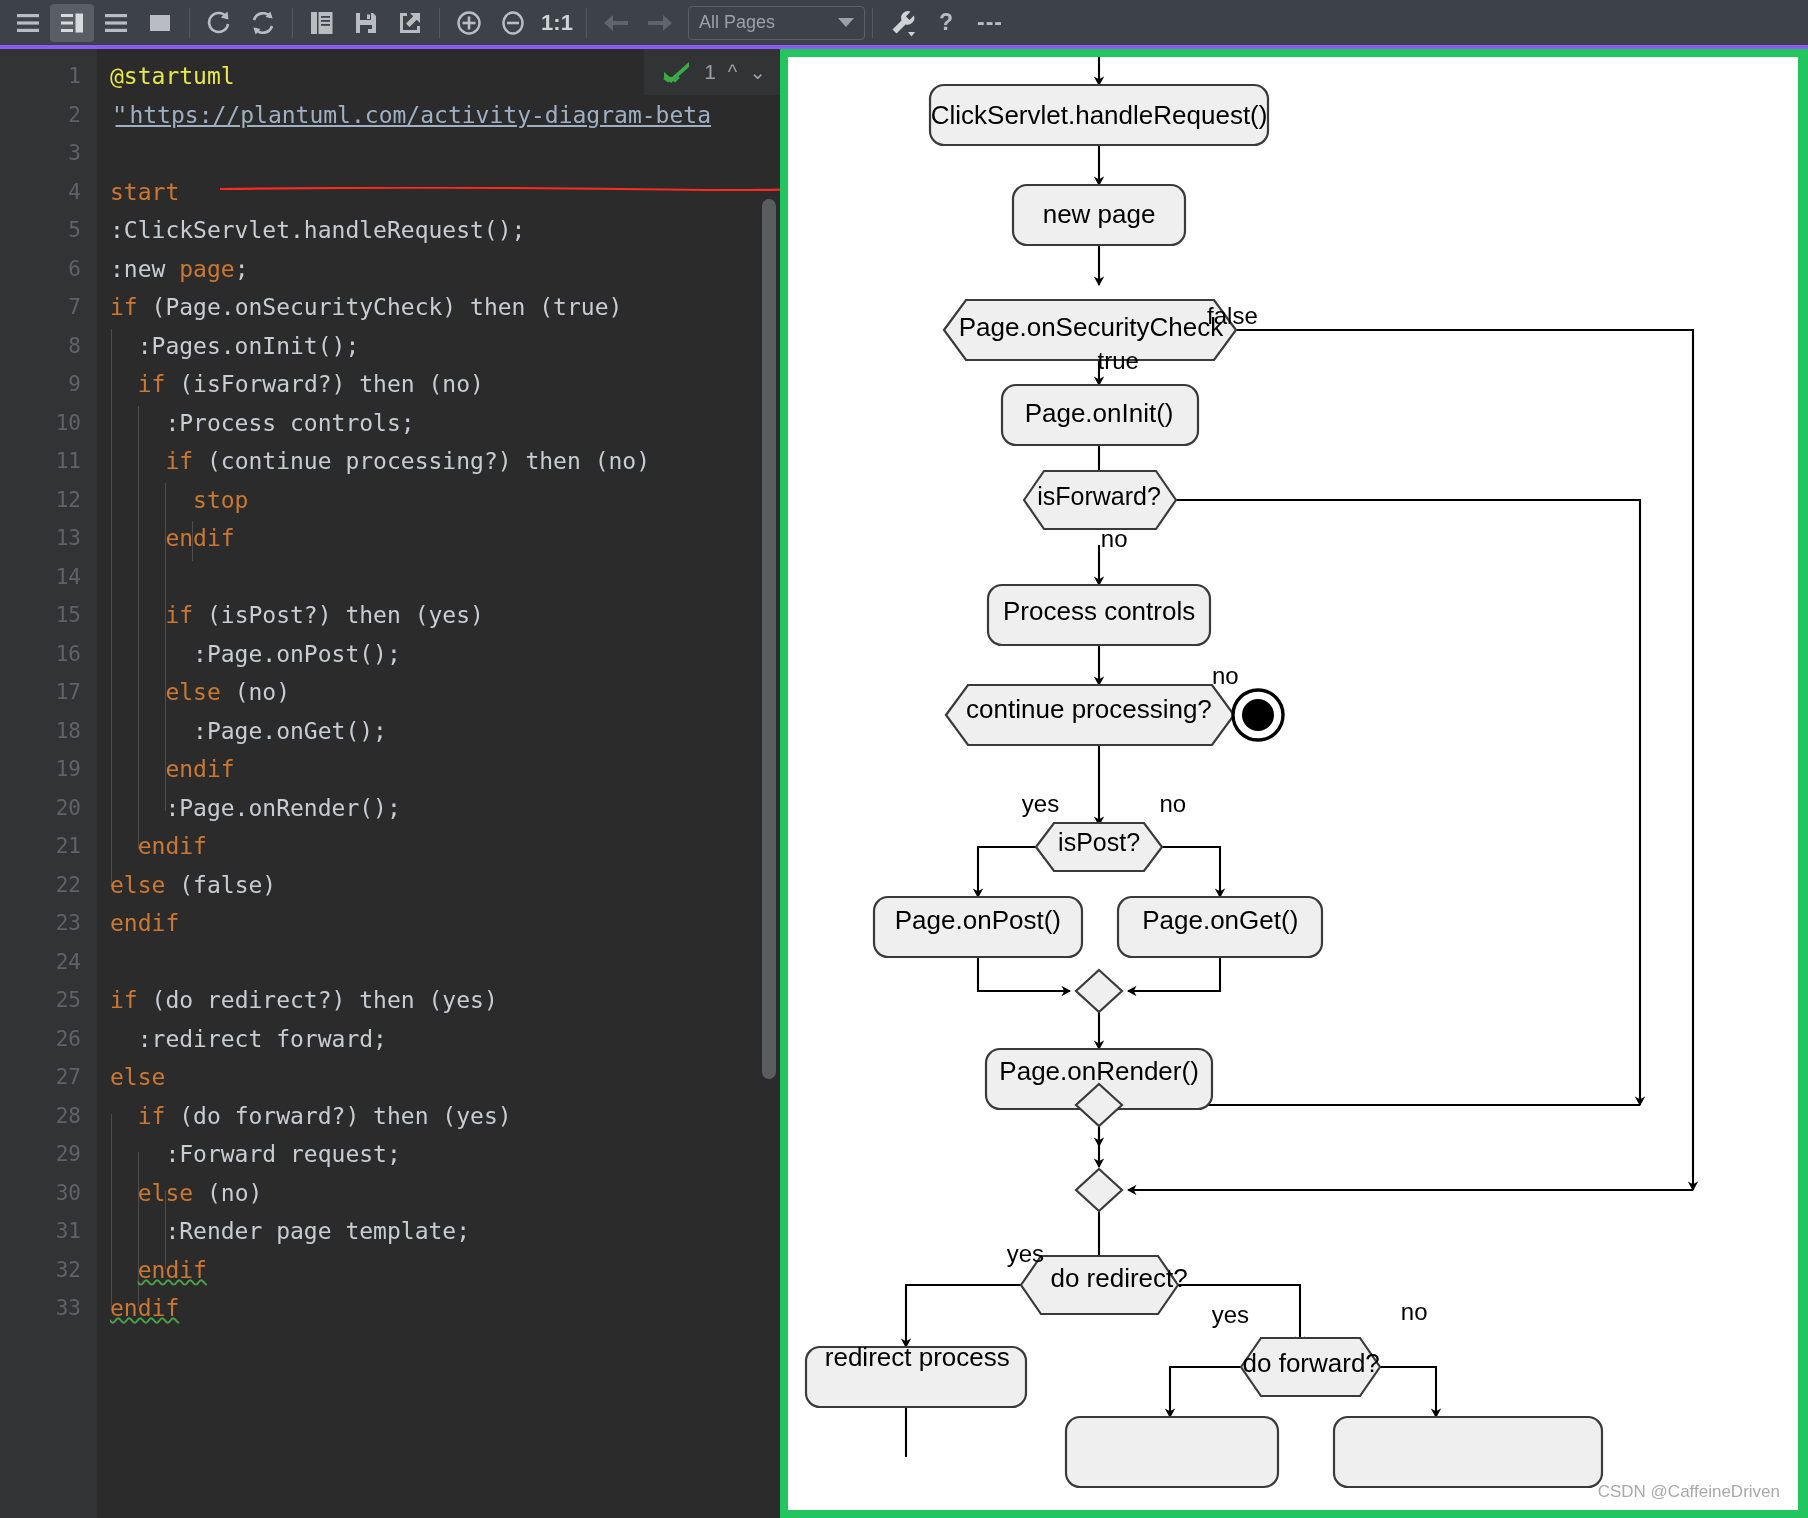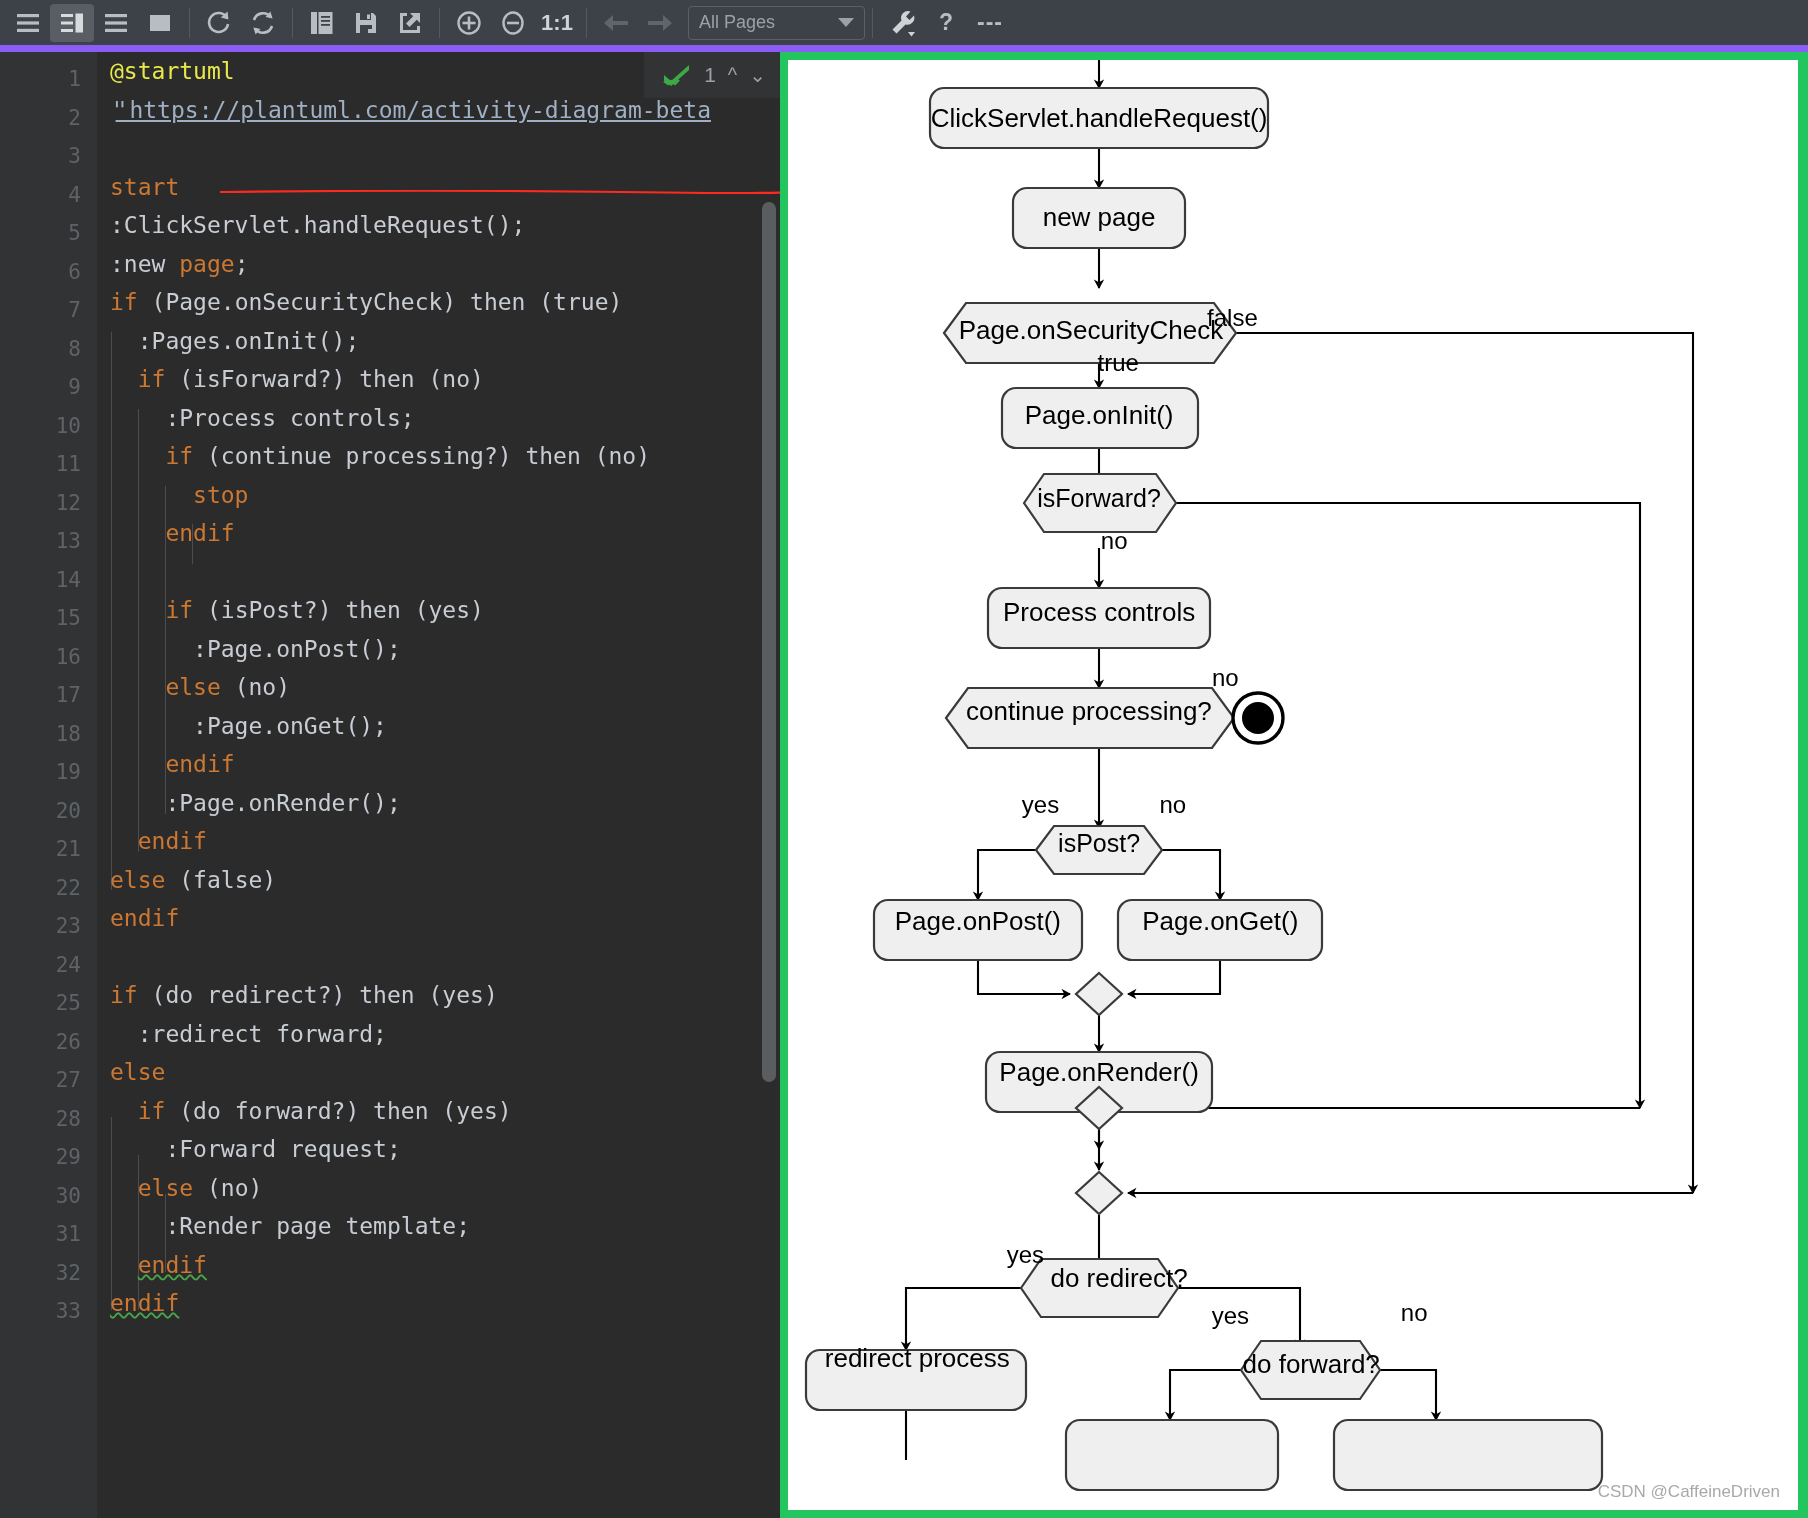--- a/index.html
+++ b/index.html
@@ -1,40 +1,40 @@
 <!DOCTYPE html>
 <html><head>
 <meta charset="utf-8">
 <style>
   html,body{margin:0;padding:0;background:#3c4043;}
   body{width:1808px;height:1518px;overflow:hidden;font-family:"Liberation Sans",sans-serif;}
   .app{width:1808px;height:1518px;position:relative;background:#3c4043;display:flex;flex-direction:column;}
 
   
-  .toolbar{height:45px;min-height:45px;background:#3c4247;display:flex;align-items:center;padding:0 6px;border-bottom:7px solid #8b5cf6;}
+  .toolbar{height:45px;min-height:45px;background:#3c4247;display:flex;align-items:center;padding:0 6px;border-bottom:4px solid #8b5cf6;}
   .tb-btn{width:44px;height:38px;display:flex;align-items:center;justify-content:center;border-radius:4px;color:#b9bdc1;position:relative;}
   .tb-btn.active{background:#585e63;}
   .tb-sep{width:1px;height:30px;background:#55595d;margin:0 7px;}
   .tb-icon{display:block;}
   .pagesel{width:155px;height:32px;border:1px solid #5b6065;border-radius:4px;display:flex;align-items:center;
            justify-content:space-between;padding:0 10px;color:#9ca1a6;font-size:18px;margin-left:6px;}
   .caret{width:0;height:0;border-left:8px solid transparent;border-right:8px solid transparent;border-top:9px solid #9ca1a6;}
   .tb-help{color:#b9bdc1;font-size:23px;font-weight:bold;}
   .tb-dots{color:#b9bdc1;font-size:23px;font-weight:bold;letter-spacing:1px;}
 
   
   .split{flex:1;display:flex;min-height:0;}
 
   
   .editor{width:780px;min-width:780px;background:#2b2b2b;position:relative;display:flex;overflow:hidden;}
   .gutter{width:97px;min-width:97px;background:#313335;color:#606366;font-family:"DejaVu Sans Mono",monospace;
           font-size:21px;text-align:right;padding-right:16px;padding-top:8px;box-sizing:border-box;}
   .gutter div{height:38.5px;line-height:38.5px;}
   .codewrap{flex:1;position:relative;overflow:hidden;}
-  .code{font-family:"DejaVu Sans Mono",monospace;font-size:23px;color:#c8cdd4;position:relative;}
+  .code{font-family:"DejaVu Sans Mono",monospace;font-size:23px;color:#c8cdd4;padding-top:8px;position:relative;}
   .code .ln{height:38.5px;line-height:38.5px;white-space:pre;padding-left:13px;position:relative;}
   .kw{color:#cc7832;}
   .lnk{color:#9fb0c4;text-decoration:underline;}
   .cmt{color:#9fb0c4;}
   .tag{color:#e8e84a;}
   .plain{color:#c8cdd4;}
   .sq{text-decoration:underline;text-decoration-style:wavy;text-decoration-color:#49a349;text-decoration-thickness:2px;}
   .indent{position:absolute;top:0;bottom:0;width:1px;background:#4b4e50;}
   .redline{position:absolute;left:123px;top:138px;width:597px;height:4px;pointer-events:none;}
   .hdr-badge{position:absolute;right:0;top:0;height:46px;background:#313335;display:flex;align-items:center;

